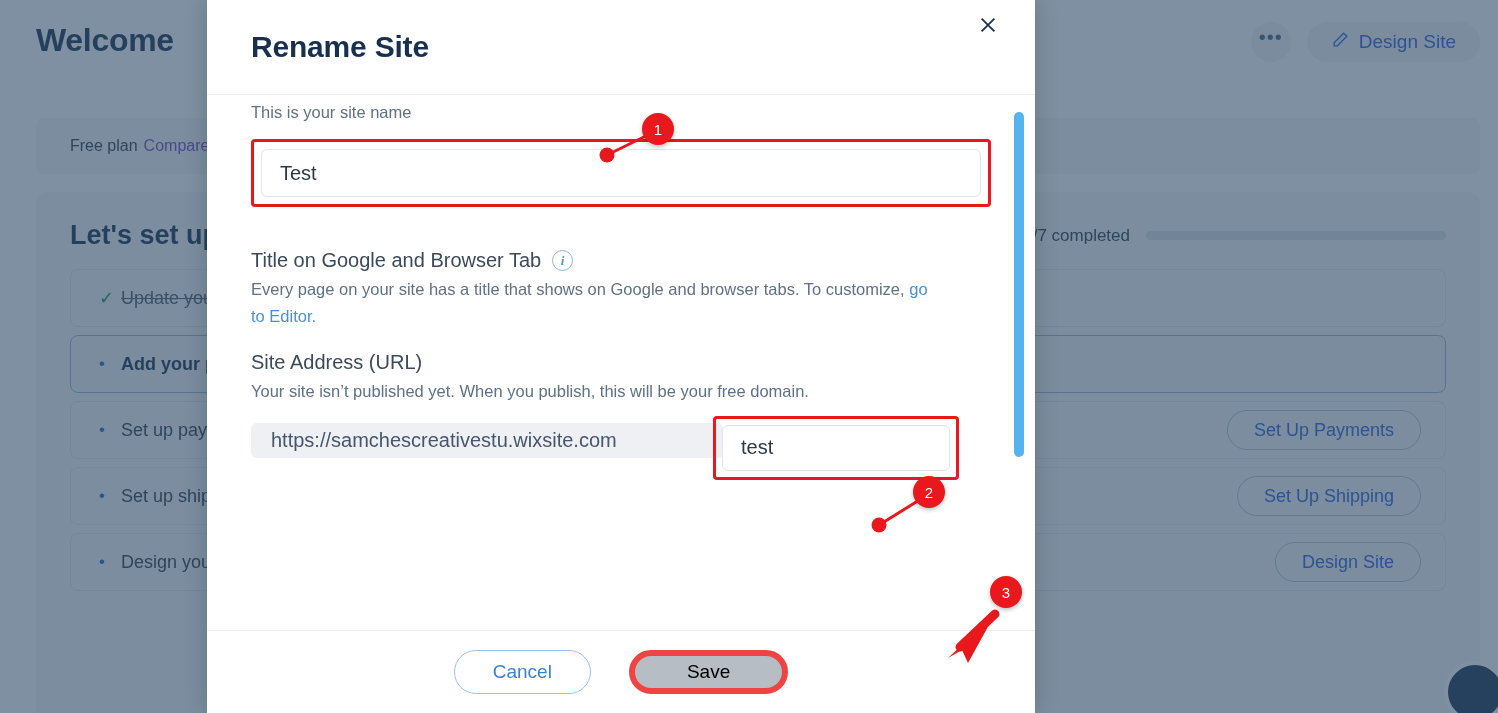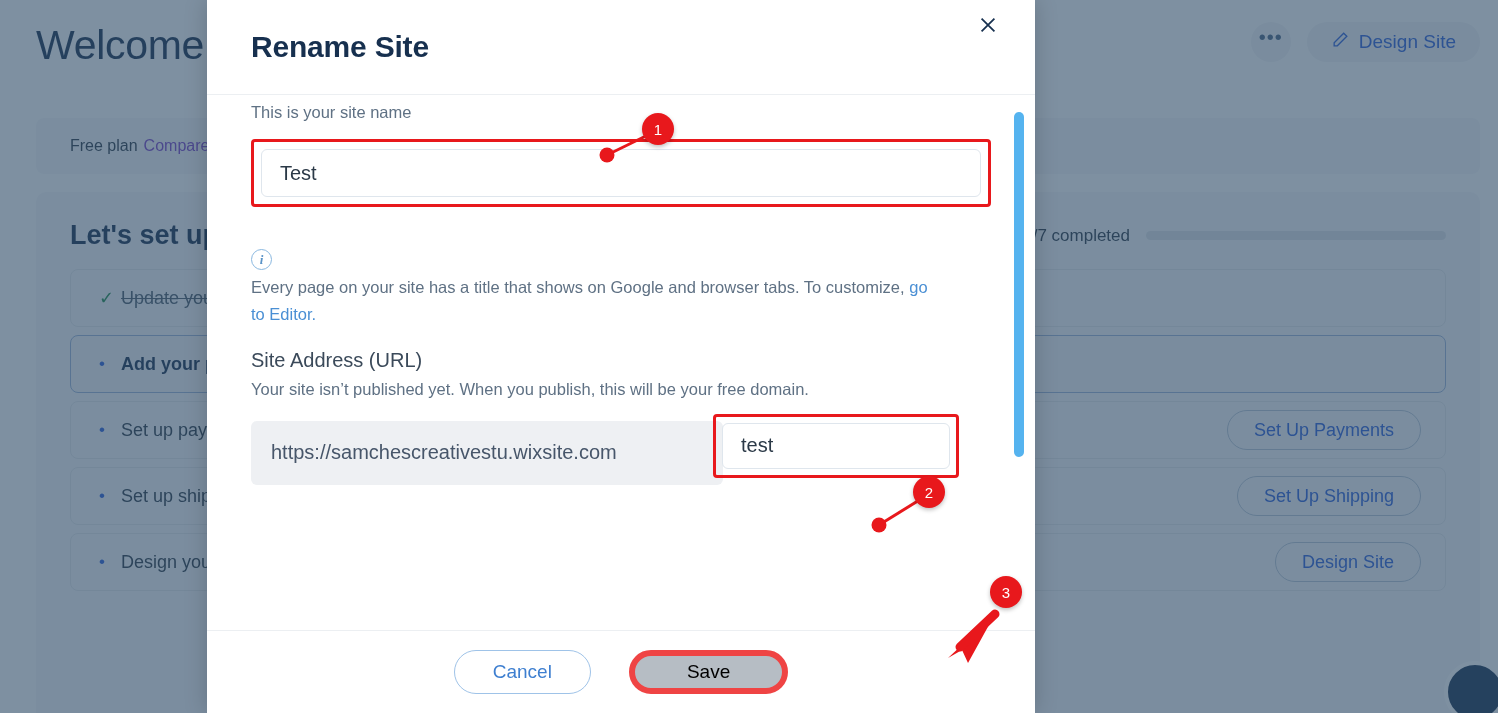--- a/index.html
+++ b/index.html
@@ -11,21 +11,21 @@
   }
 
   
   #bg-page {
     position: absolute; inset: 0;
     background: #ffffff;
     overflow: hidden;
   }
   .bg-welcome {
     position: absolute; left: 36px; top: 22px;
-    font-size: 41px; font-weight: 400; color: #162d4e;
+    font-size: 32px; font-weight: 700; color: #162d4e;
     letter-spacing: -0.3px; white-space: nowrap;
   }
   .bg-topright {
     position: absolute; right: 18px; top: 22px;
     display: flex; align-items: center; gap: 16px;
   }
   .bg-dots-btn {
     width: 40px; height: 40px; border-radius: 50%;
     background: #f4f5f7; display: flex; align-items: center;
     justify-content: center; color: #4a6585; font-size: 20px;
@@ -157,21 +157,21 @@
     outline: none;
   }
   .highlight-box {
     border: 3px solid #e8181c; border-radius: 4px;
     padding: 7px; margin-top: 13px;
   }
 
   
   .url-row { margin-top: 18px; display: flex; align-items: flex-start; }
   .url-prefix {
-    height: 64px; background: #eef0f3; border-radius: 6px;
+    height: 35px; background: #eef0f3; border-radius: 6px;
     display: flex; align-items: center; padding: 0 20px;
     font-size: 20px; color: #47566a; white-space: nowrap;
     width: 472px; overflow: hidden;
   }
   .url-suffix-hl {
     border: 3px solid #e8181c; border-radius: 4px;
     padding: 6px; margin-left: -10px; margin-top: -7px;
     width: 246px;
   }
   .url-suffix-hl .text-input { height: 46px; margin-top: 0; }
@@ -306,20 +306,21 @@
 
     <div class="field-block">
       <div class="field-sub">This is your site name</div>
       <div class="highlight-box">
         <input class="text-input" type="text" value="Test" style="">
       </div>
     </div>
 
     <div class="field-block" style="margin-top:42px;">
       <div class="field-label">
+        <span>Title on Google and Browser Tab</span>
         <span class="info-icon">i</span>
       </div>
       <div class="field-sub">
         <span>Every page on your site has a title that shows on Google and browser tabs. To customize, </span><a href="#">go to Editor.</a>
       </div>
     </div>
 
     <div class="field-block" style="">
       <div class="field-label">Site Address (URL)</div>
       <div class="field-sub" style="max-width:660px;">Your site isn’t published yet. When you publish, this will be your free domain.</div>

